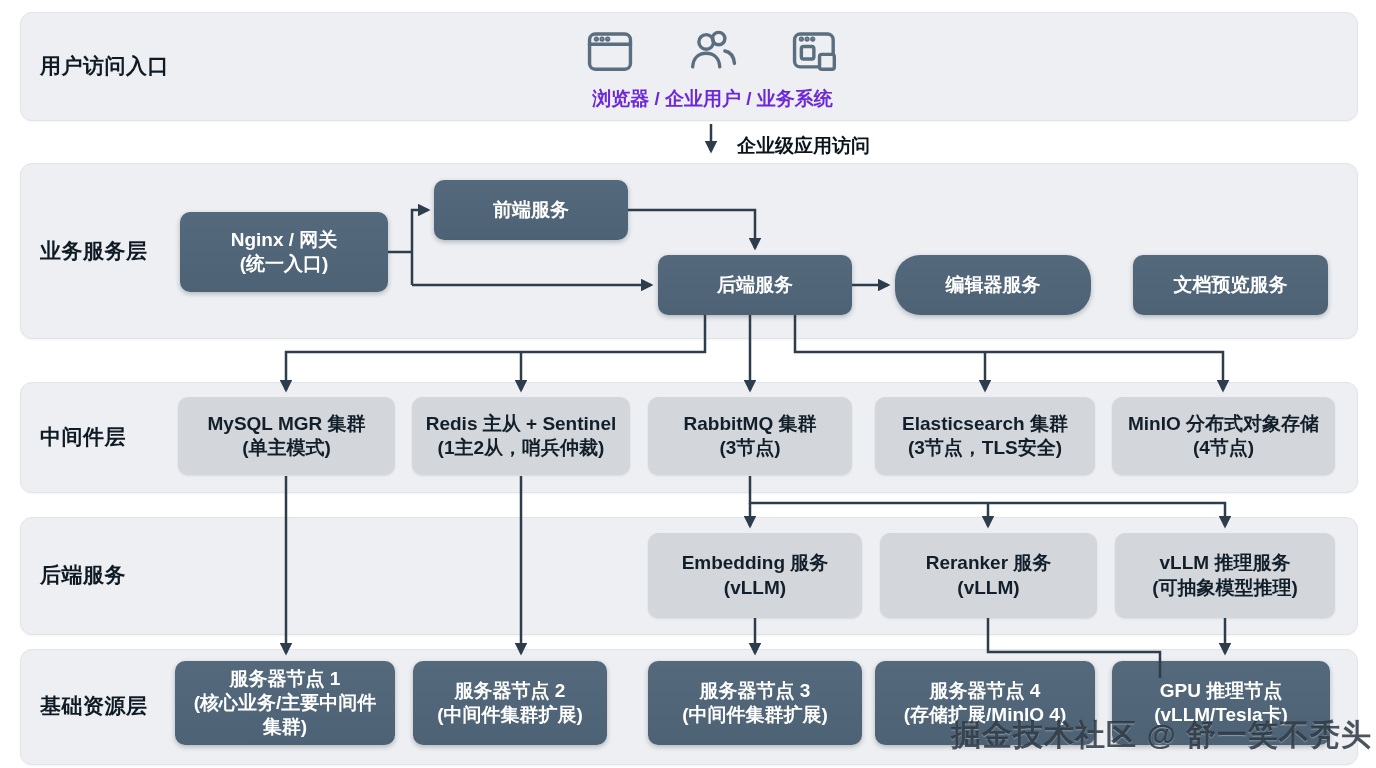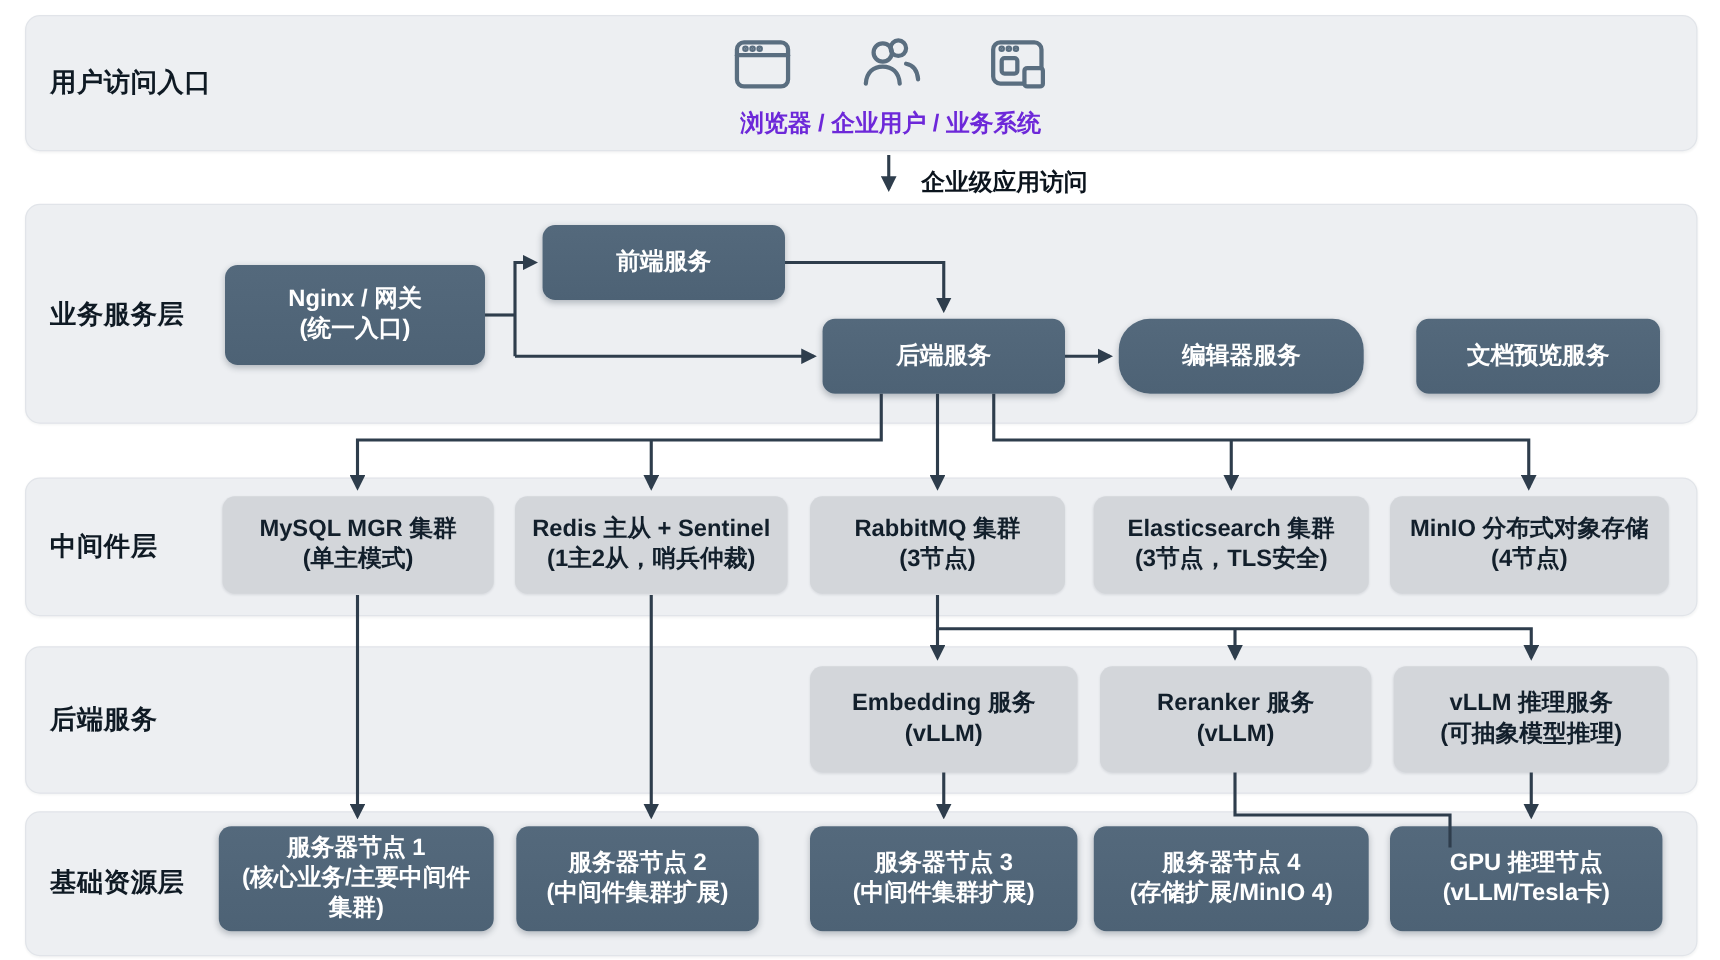--- a/index.html
+++ b/index.html
@@ -180,14 +180,15 @@
 
       <path d="M286,476 V653" marker-end="url(#arrow)"></path>
       <path d="M521,476 V653" marker-end="url(#arrow)"></path>
 
       <path d="M755,618 V653" marker-end="url(#arrow)"></path>
       <path d="M988,618 V652 H1160 V678"></path>
       <path d="M1225,618 V653" marker-end="url(#arrow)"></path>
     </g>
   </svg>
 
+  <div class="watermark">掘金技术社区 @ 舒一笑不秃头</div>
 
 </div>
 
 </body></html>

